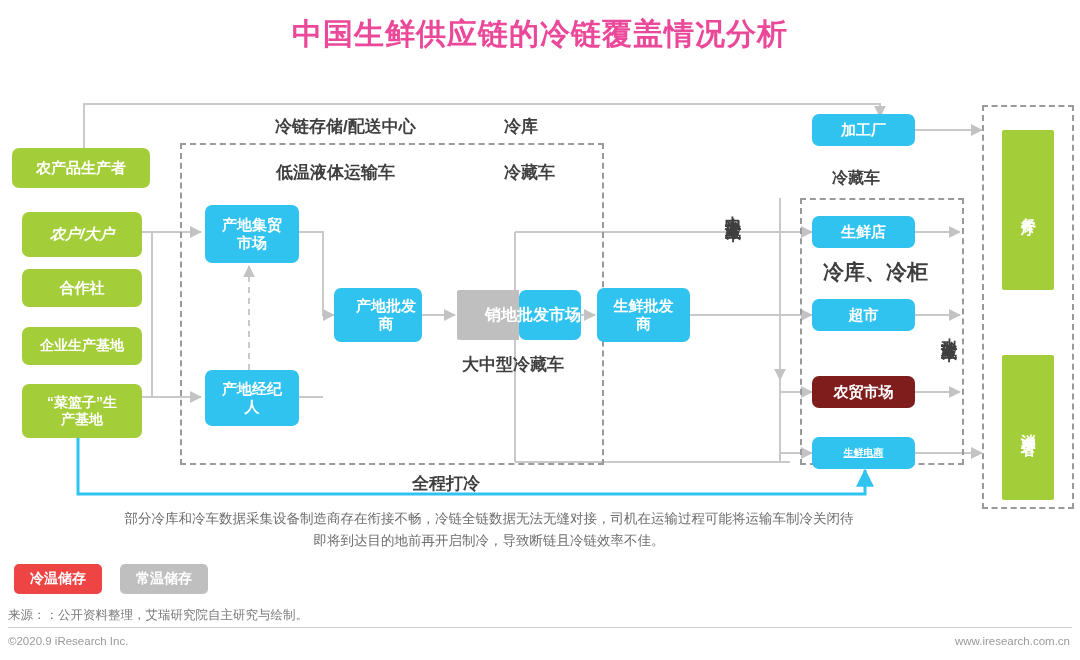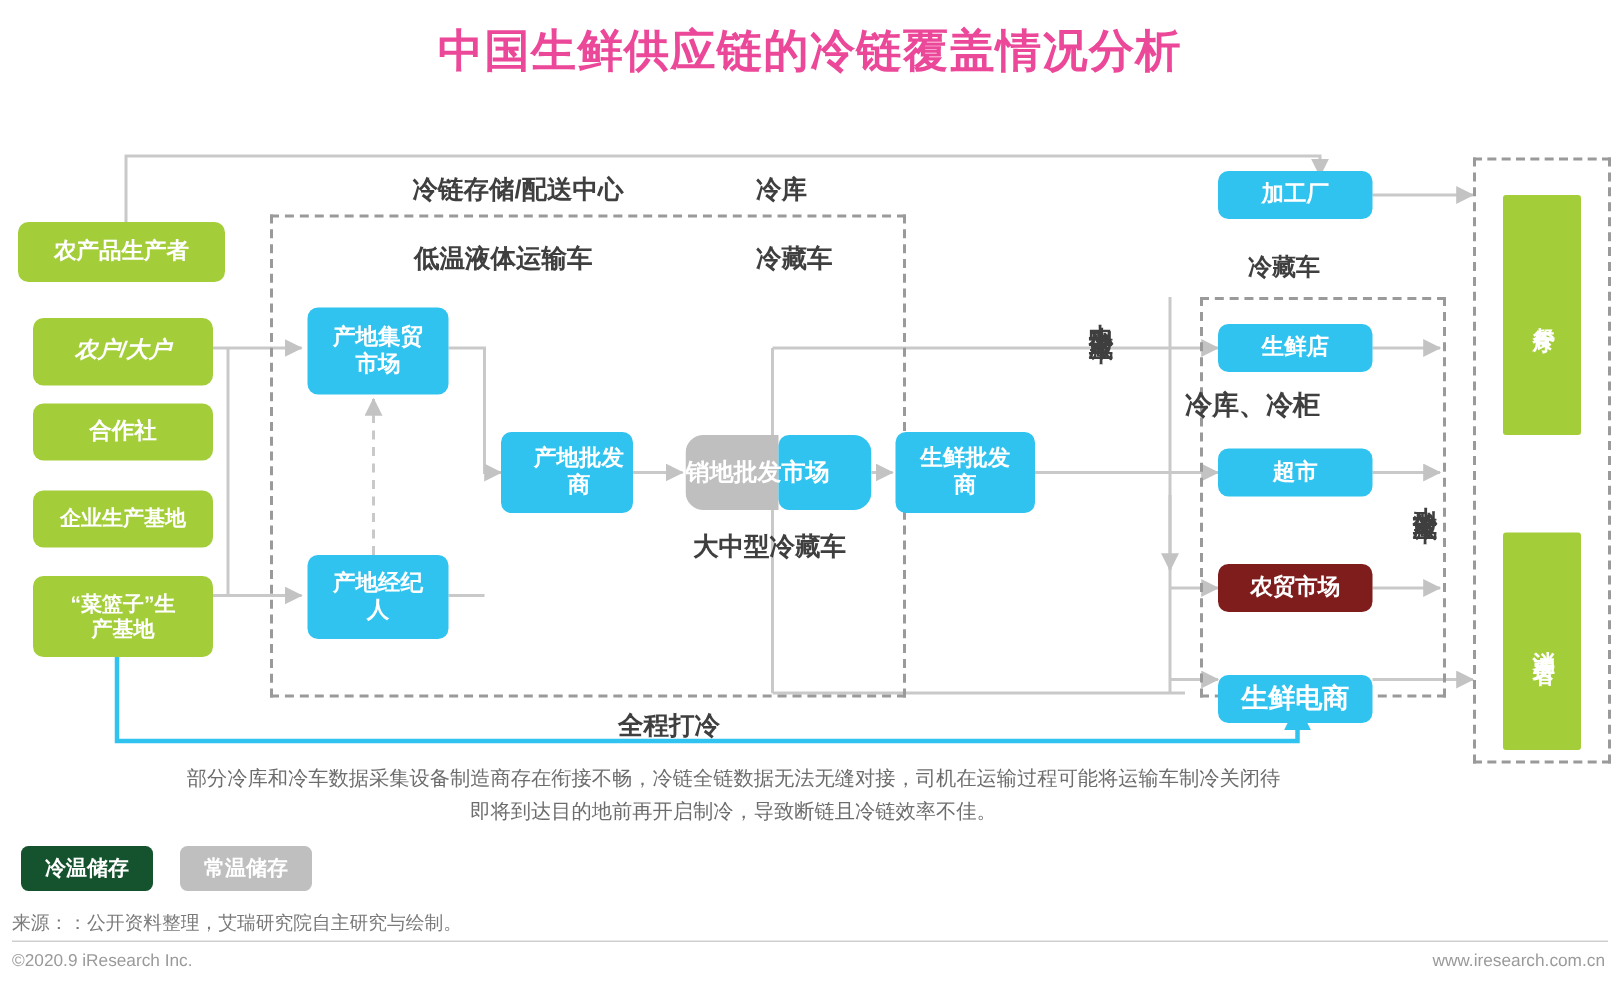--- a/index.html
+++ b/index.html
@@ -39,22 +39,22 @@
   .gray{background:#7f1d1d;}
 
   .vert{
     writing-mode:vertical-rl;
     text-orientation:upright;
     letter-spacing:4px;
   }
 
   
   .split{
-    position:absolute;border-radius:12px;overflow:hidden;
-    display:flex;align-items:center;justify-content:flex-start;
+    position:absolute;border-radius:2px;overflow:hidden;
+    display:flex;align-items:center;justify-content:flex-end;
     color:#ffffff;font-weight:bold;box-sizing:border-box;
   }
   .split .halfL,.split .halfR{position:absolute;top:0;height:100%;}
   .split .halfL{left:0;width:50%;background:#bfbfbf;}
   .split .halfR{right:0;width:50%;background:#30c3f0;border-radius:7px;}
   .split .lbl{position:relative;z-index:2;}
 
   
   .cap{
     position:absolute;color:#3f3f3f;font-weight:bold;
@@ -75,21 +75,21 @@
   .note{
     position:absolute;color:#6d6d6d;font-size:13.5px;line-height:1.6;text-align:center;
   }
 
   
   .legend{position:absolute;display:flex;align-items:center;gap:18px;}
   .legend .chip{
     color:#fff;font-weight:bold;font-size:14px;
     border-radius:5px;padding:6px 16px;
   }
-  .legend .chip.b{background:#14532d;}
+  .legend .chip.b{background:#ef4444;}
   .legend .chip.g{background:#bfbfbf;}
 
   
   .source{
     position:absolute;left:8px;top:607px;
     font-size:12.5px;color:#7a7a7a;
   }
   .rule{
     position:absolute;left:8px;top:627px;width:1064px;height:1px;background:#cfcfcf;
   }
@@ -164,21 +164,21 @@
   <div class="dashbox" style="left:180px;top:143px;width:424px;height:322px;"></div>
   <div class="dashbox" style="left:800px;top:198px;width:164px;height:267px;"></div>
   <div class="dashbox" style="left:982px;top:105px;width:92px;height:404px;"></div>
 
   <div class="cap" style="left:275px;top:115px;font-size:17px;">冷链存储/配送中心</div>
   <div class="cap" style="left:276px;top:161px;font-size:17px;">低温液体运输车</div>
   <div class="cap" style="left:504px;top:115px;font-size:17px;">冷库</div>
   <div class="cap" style="left:504px;top:161px;font-size:17px;">冷藏车</div>
   <div class="cap" style="left:462px;top:353px;font-size:17px;">大中型冷藏车</div>
   <div class="cap" style="left:832px;top:168px;font-size:16px;">冷藏车</div>
-  <div class="cap" style="left:790px;top:258px;font-size:18px;">冷库、冷柜</div>
+  <div class="cap" style="left:823px;top:258px;font-size:21px;">冷库、冷柜</div>
   <div class="cap" style="left:412px;top:472px;font-size:17px;">全程打冷</div>
 
   <div class="capv" style="left:722px;top:203px;font-size:16px;">中小型冷藏车</div>
   <div class="capv" style="left:938px;top:325px;font-size:16px;">小型冷藏车</div>
 
   <div class="node green" style="left:12px;top:148px;width:138px;height:40px;font-size:15px;">农产品生产者</div>
 
   <div class="node green" style="left:22px;top:212px;width:120px;height:45px;font-size:15px;font-style:italic;">农户/大户</div>
 
   <div class="node green" style="left:22px;top:269px;width:120px;height:38px;font-size:15px;">合作社</div>
@@ -207,21 +207,21 @@
 商</div>
 
   <div class="node blue" style="left:812px;top:114px;width:103px;height:32px;font-size:15px;">加工厂</div>
 
   <div class="node blue" style="left:812px;top:216px;width:103px;height:32px;font-size:15px;">生鲜店</div>
 
   <div class="node blue" style="left:812px;top:299px;width:103px;height:32px;font-size:15px;">超市</div>
 
   <div class="node gray" style="left:812px;top:376px;width:103px;height:32px;font-size:15px;">农贸市场</div>
 
-  <div class="node blue" style="left:812px;top:450px;width:103px;height:32px;font-size:18px;">生鲜电商</div>
+  <div class="node blue" style="left:812px;top:437px;width:103px;height:32px;font-size:10px;text-decoration:underline;">生鲜电商</div>
 
   <div class="node green vert" style="left:1002px;top:130px;width:52px;height:160px;font-size:15px;border-radius:2px;">餐厅</div>
 
   <div class="node green vert" style="left:1002px;top:355px;width:52px;height:145px;font-size:15px;border-radius:2px;">消费者</div>
 
   <div class="note" style="left:118px;top:508px;width:742px;">部分冷库和冷车数据采集设备制造商存在衔接不畅，冷链全链数据无法无缝对接，司机在运输过程可能将运输车制冷关闭待即将到达目的地前再开启制冷，导致断链且冷链效率不佳。</div>
 
   <div class="legend" style="left:14px;top:564px;">
     <span class="chip b">冷温储存</span>
     <span class="chip g">常温储存</span>

